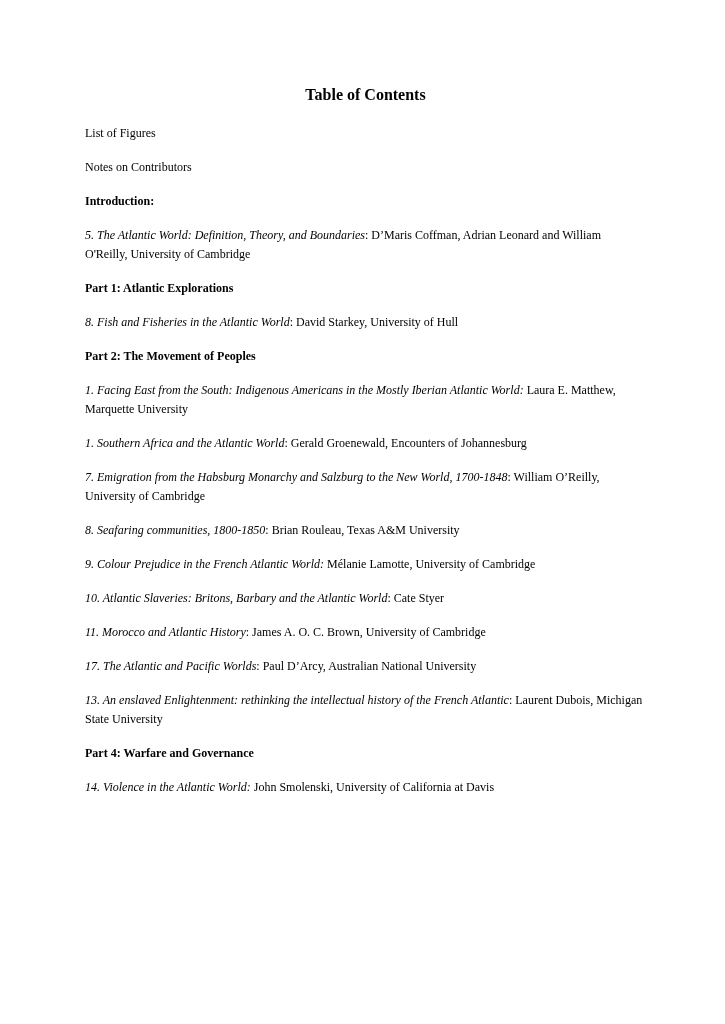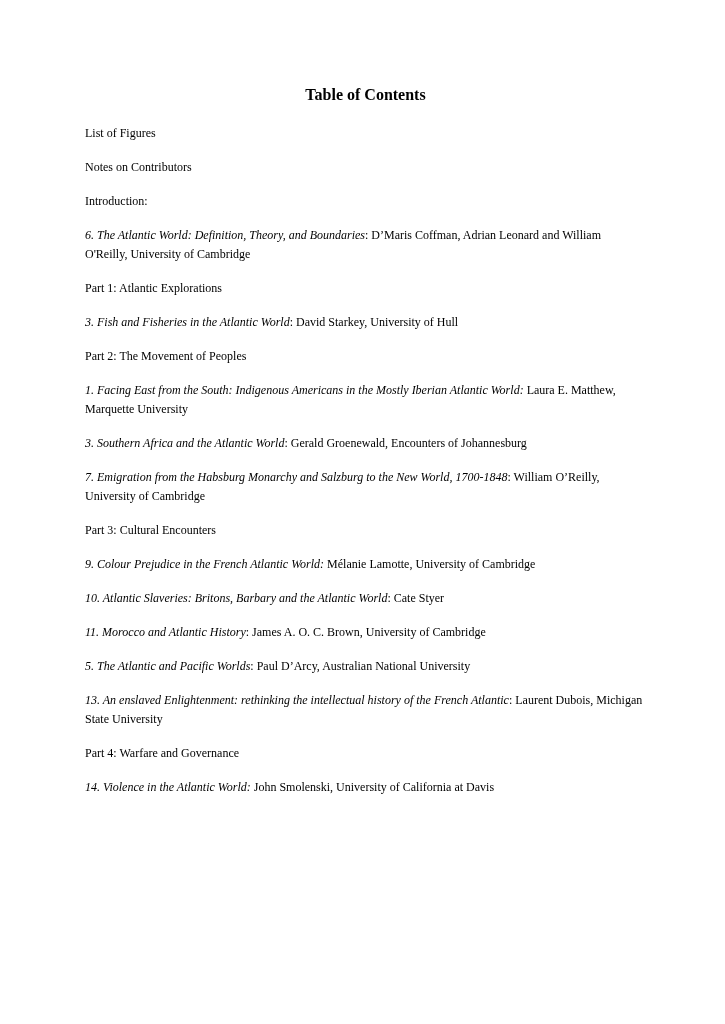--- a/index.html
+++ b/index.html
@@ -20,62 +20,62 @@
     font-size: 16px;
     font-weight: bold;
     text-align: center;
     margin-bottom: 20px;
   }
   p.item {
     font-size: 12px;
     line-height: 19px;
     margin-bottom: 15px;
   }
-  p.heading { font-weight: normal; }
+  p.heading { font-weight: bold; }
   span.it { font-style: italic; }
 </style>
 </head>
 <body>
 
 <div class="page">
 
   <h1 class="doc-title">Table of Contents</h1>
 
   <p class="item plain">List of Figures</p>
 
   <p class="item plain">Notes on Contributors</p>
 
   <p class="item heading">Introduction:</p>
 
-  <p class="item entry"><span class="it">6. The Atlantic World: Definition, Theory, and Boundaries</span><span>: D’Maris Coffman, Adrian Leonard and William O'Reilly, University of Cambridge</span></p>
+  <p class="item entry"><span class="it">5. The Atlantic World: Definition, Theory, and Boundaries</span><span>: D’Maris Coffman, Adrian Leonard and William O'Reilly, University of Cambridge</span></p>
 
   <p class="item heading">Part 1: Atlantic Explorations</p>
 
 
 
-  <p class="item entry"><span class="it">3. Fish and Fisheries in the Atlantic World</span><span>: David Starkey, University of Hull</span></p>
+  <p class="item entry"><span class="it">8. Fish and Fisheries in the Atlantic World</span><span>: David Starkey, University of Hull</span></p>
 
   <p class="item heading">Part 2: The Movement of Peoples</p>
 
   <p class="item entry"><span class="it">1. Facing East from the South: Indigenous Americans in the Mostly Iberian Atlantic World: </span><span>Laura E. Matthew, Marquette University</span></p>
 
-  <p class="item entry"><span class="it">3. Southern Africa and the Atlantic World</span><span>: Gerald Groenewald, Encounters of Johannesburg</span></p>
+  <p class="item entry"><span class="it">1. Southern Africa and the Atlantic World</span><span>: Gerald Groenewald, Encounters of Johannesburg</span></p>
 
   <p class="item entry"><span class="it">7. Emigration from the Habsburg Monarchy and Salzburg to the New World, 1700-1848</span><span>: William O’Reilly, University of Cambridge</span></p>
 
+  <p class="item entry"><span class="it">8. Seafaring communities, 1800-1850</span><span>: Brian Rouleau, Texas A&amp;M University</span></p>
 
-  <p class="item heading">Part 3: Cultural Encounters</p>
 
   <p class="item entry"><span class="it">9. Colour Prejudice in the French Atlantic World: </span><span>Mélanie Lamotte, University of Cambridge</span></p>
 
   <p class="item entry"><span class="it">10. Atlantic Slaveries: Britons, Barbary and the Atlantic World</span><span>: Cate Styer</span></p>
 
   <p class="item entry"><span class="it">11. Morocco and Atlantic History</span><span>: James A. O. C. Brown, University of Cambridge</span></p>
 
-  <p class="item entry"><span class="it">5. The Atlantic and Pacific Worlds</span><span>: Paul D’Arcy, Australian National University</span></p>
+  <p class="item entry"><span class="it">17. The Atlantic and Pacific Worlds</span><span>: Paul D’Arcy, Australian National University</span></p>
 
   <p class="item entry"><span class="it">13. An enslaved Enlightenment: rethinking the intellectual history of the French Atlantic</span><span>: Laurent Dubois, Michigan State University</span></p>
 
   <p class="item heading">Part 4: Warfare and Governance</p>
 
   <p class="item entry"><span class="it">14. Violence in the Atlantic World: </span><span>John Smolenski, University of California at Davis</span></p>
 
 </div>
 
 </body></html>

